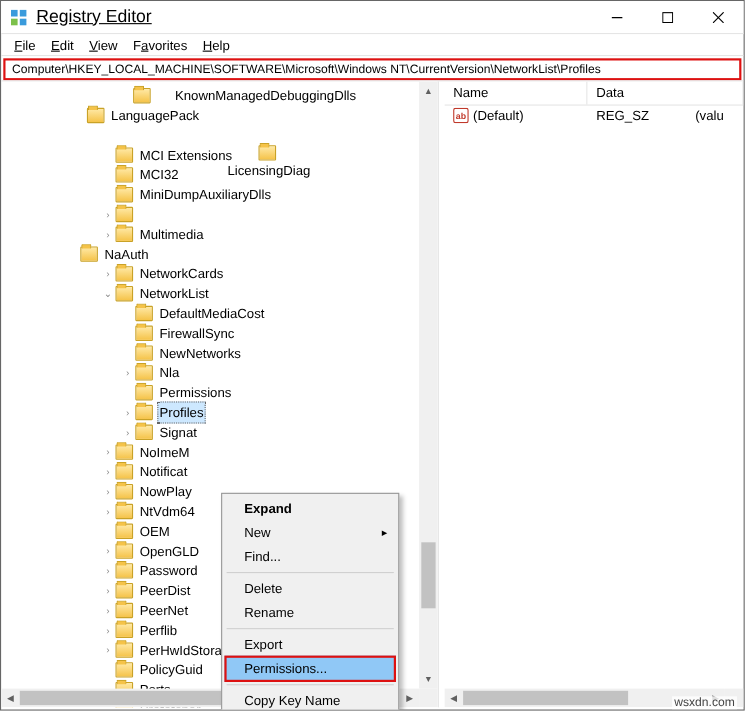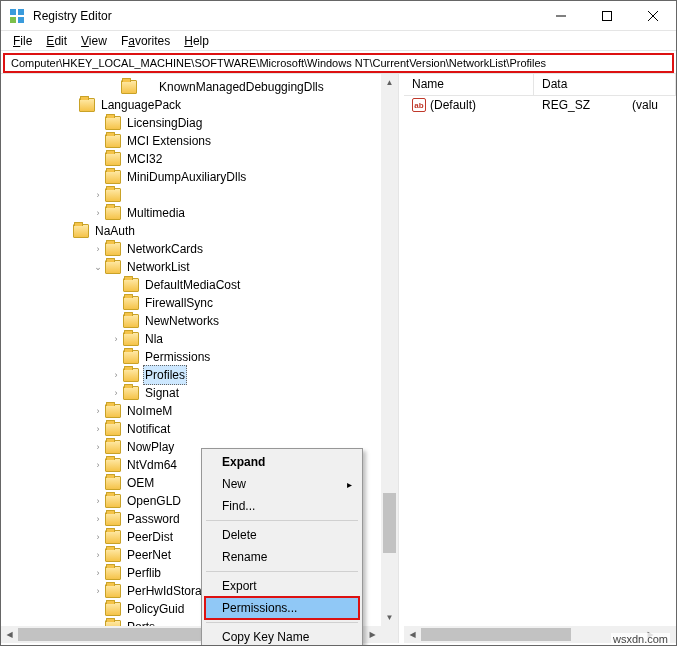--- a/index.html
+++ b/index.html
@@ -1,21 +1,21 @@
 <!DOCTYPE html>
 <html><head>
 <meta charset="utf-8">
 <style>
 * { box-sizing: border-box; margin: 0; padding: 0; font-family: "Segoe UI", Tahoma, sans-serif; font-size: 12px; }
 body { background: #fff; width: 677px; height: 646px; overflow: hidden; border: 1px solid #666; position: relative; }
 
 
 .titlebar { height: 30px; display: flex; align-items: center; background: #fff; border-bottom: 1px solid #e5e5e5; }
 .titlebar .icon { width: 16px; height: 16px; margin: 0 8px; display: flex; align-items: center; justify-content: center; }
-.titlebar .title { flex: 1; font-size: 12px; }
+.titlebar .title { flex: 1; font-size: 16px; text-decoration: underline; }
 .win-btn { width: 46px; height: 30px; display: flex; align-items: center; justify-content: center; font-size: 10px; }
 
 
 .menubar { height: 20px; display: flex; align-items: center; padding: 0 6px; gap: 2px; border-bottom: 1px solid #e5e5e5; }
 .menubar span { padding: 2px 6px; cursor: default; }
 .menubar span u { text-decoration: underline; }
 
 
 .addressbar { margin: 2px 2px 0 2px; border: 2px solid #d11; padding: 2px 6px; height: 20px; font-size: 11px; white-space: nowrap; overflow: hidden; }
 
@@ -120,21 +120,21 @@
         <div class="tree-node" style="padding-left: 90px; gap: 16px;">
           <span class="expander empty">›</span>
           <span class="folder-icon"></span>
           <span class="label">KnownManagedDebuggingDlls</span>
         </div>
         <div class="tree-node" style="padding-left: 64px;">
           <span class="expander empty">›</span>
           <span class="folder-icon"></span>
           <span class="label">LanguagePack</span>
         </div>
-        <div class="tree-node" style="padding-left: 90px;">
+        <div class="tree-node" style="padding-left: 90px; flex-direction: column;">
           <span class="expander empty">›</span>
           <span class="folder-icon"></span>
           <span class="label">LicensingDiag</span>
         </div>
         <div class="tree-node" style="padding-left: 90px;">
           <span class="expander empty">›</span>
           <span class="folder-icon"></span>
           <span class="label">MCI Extensions</span>
         </div>
         <div class="tree-node" style="padding-left: 90px;">

